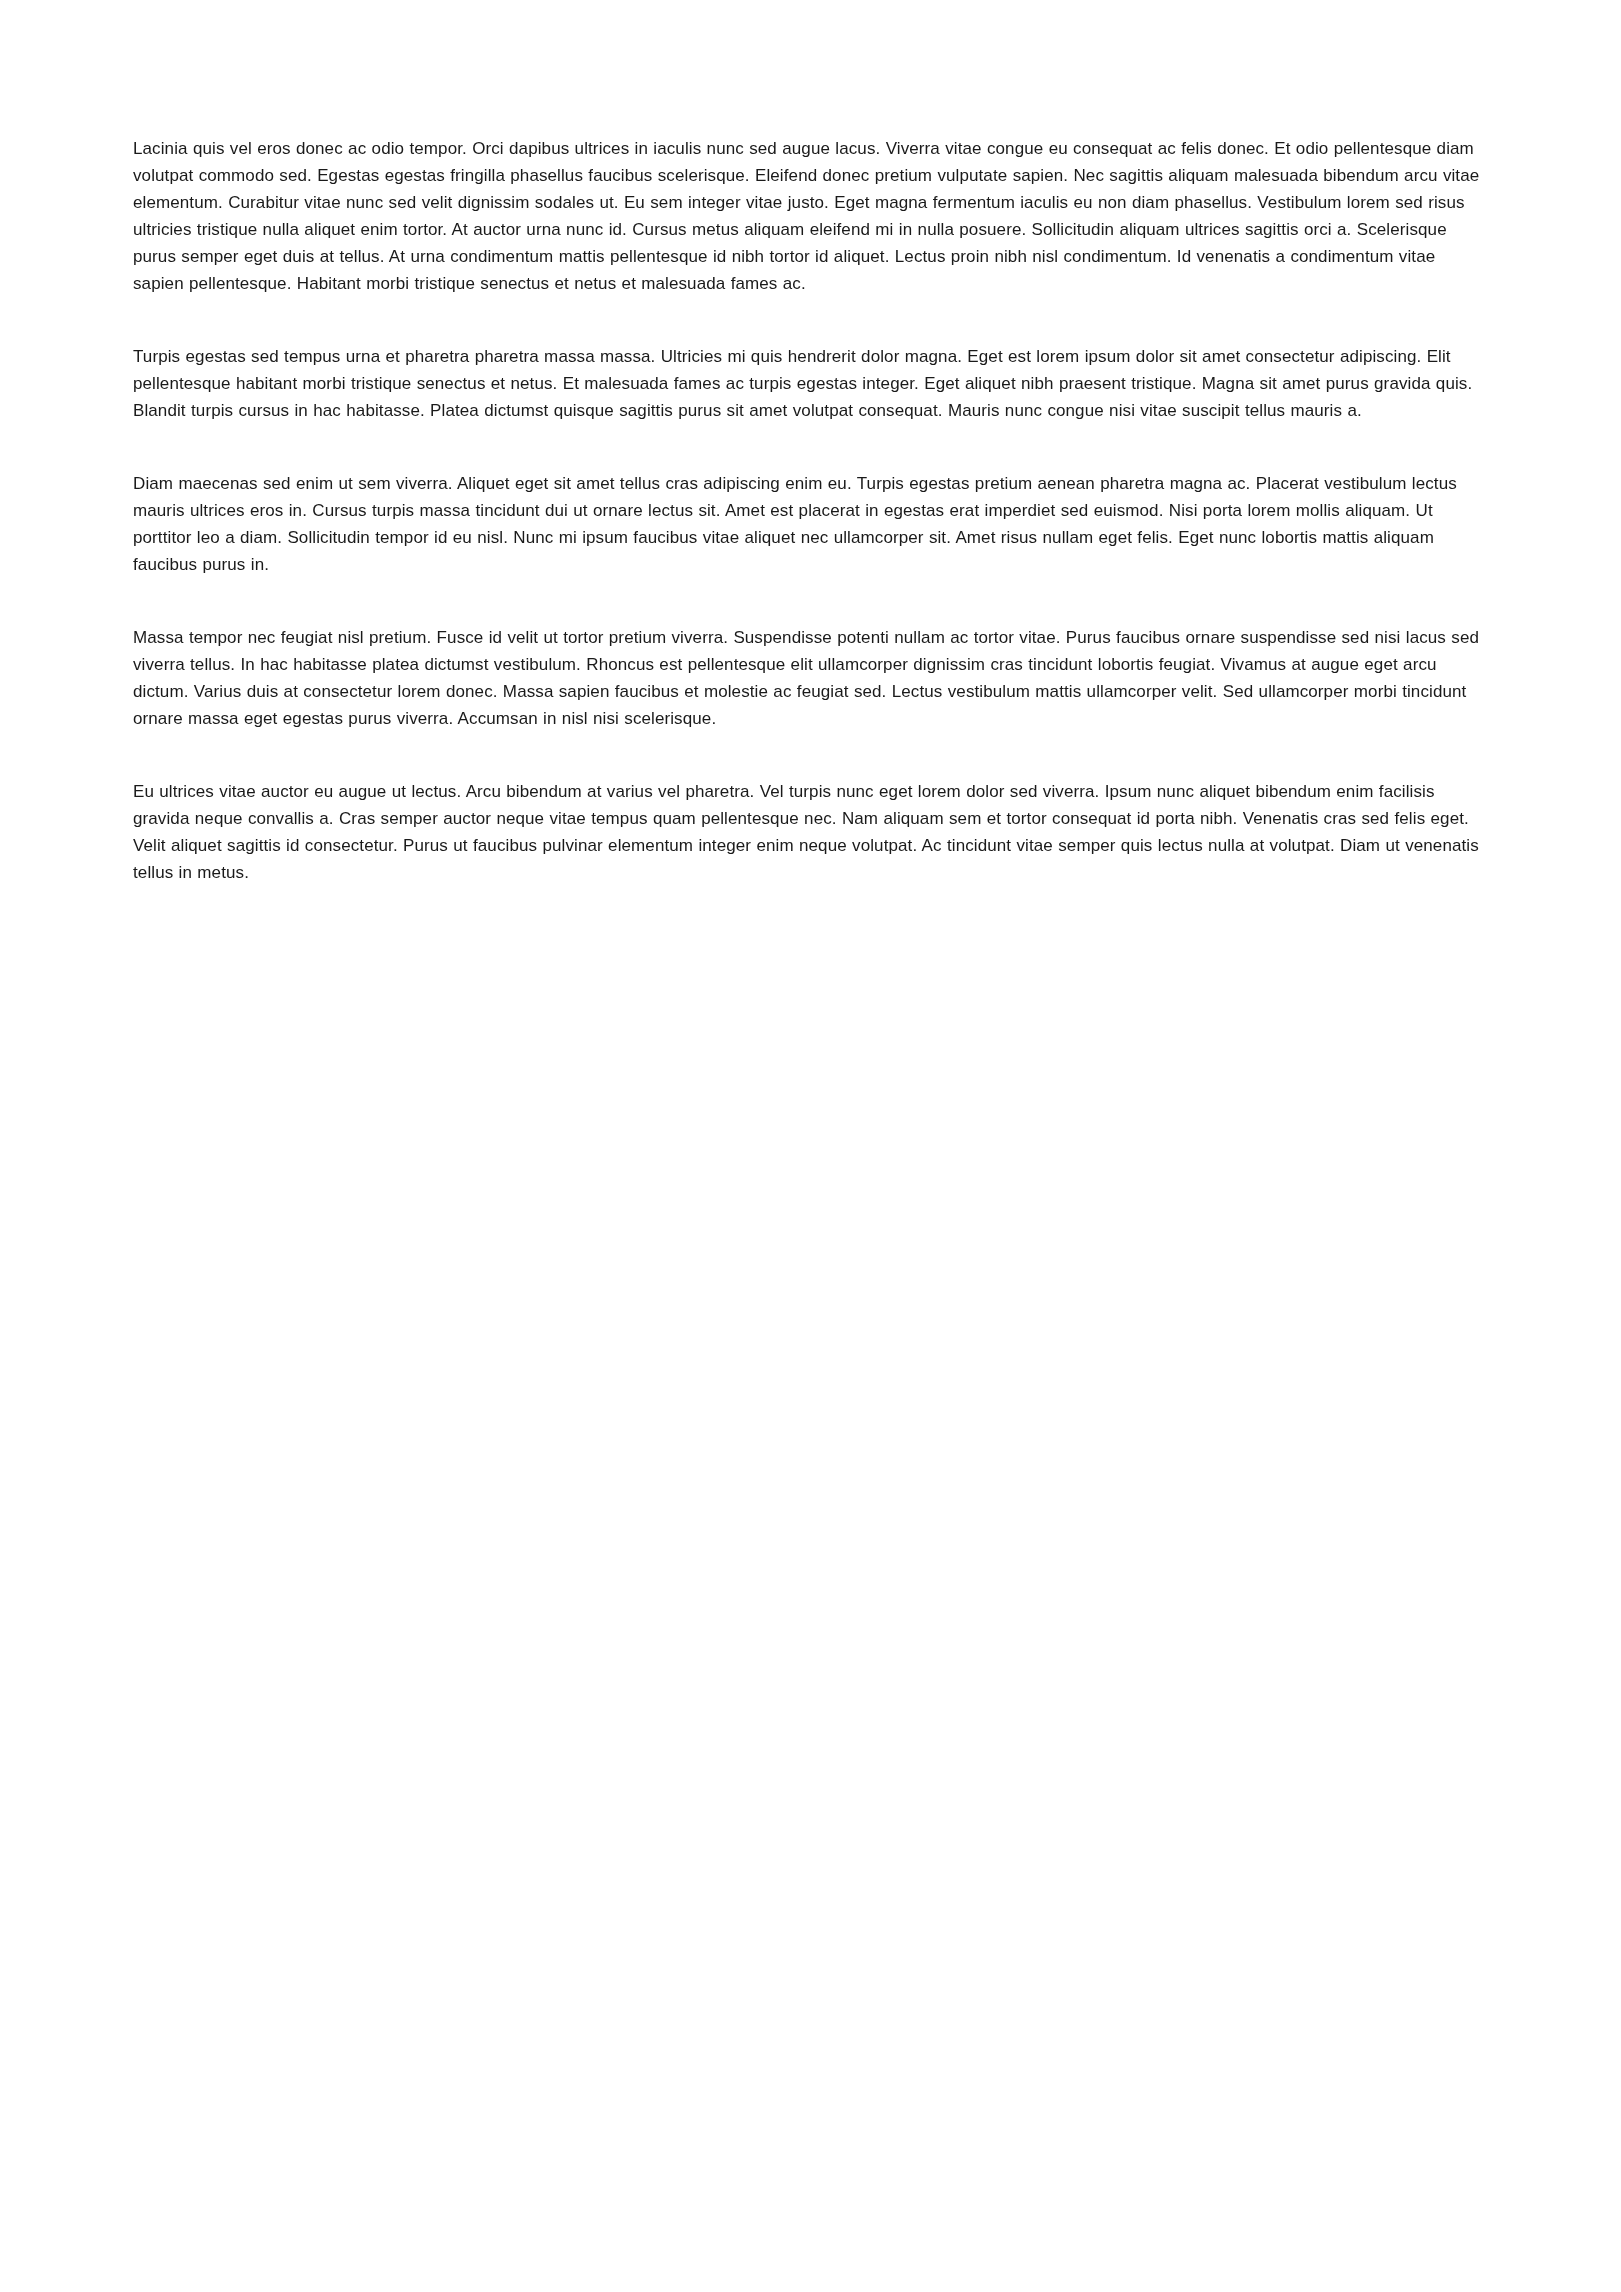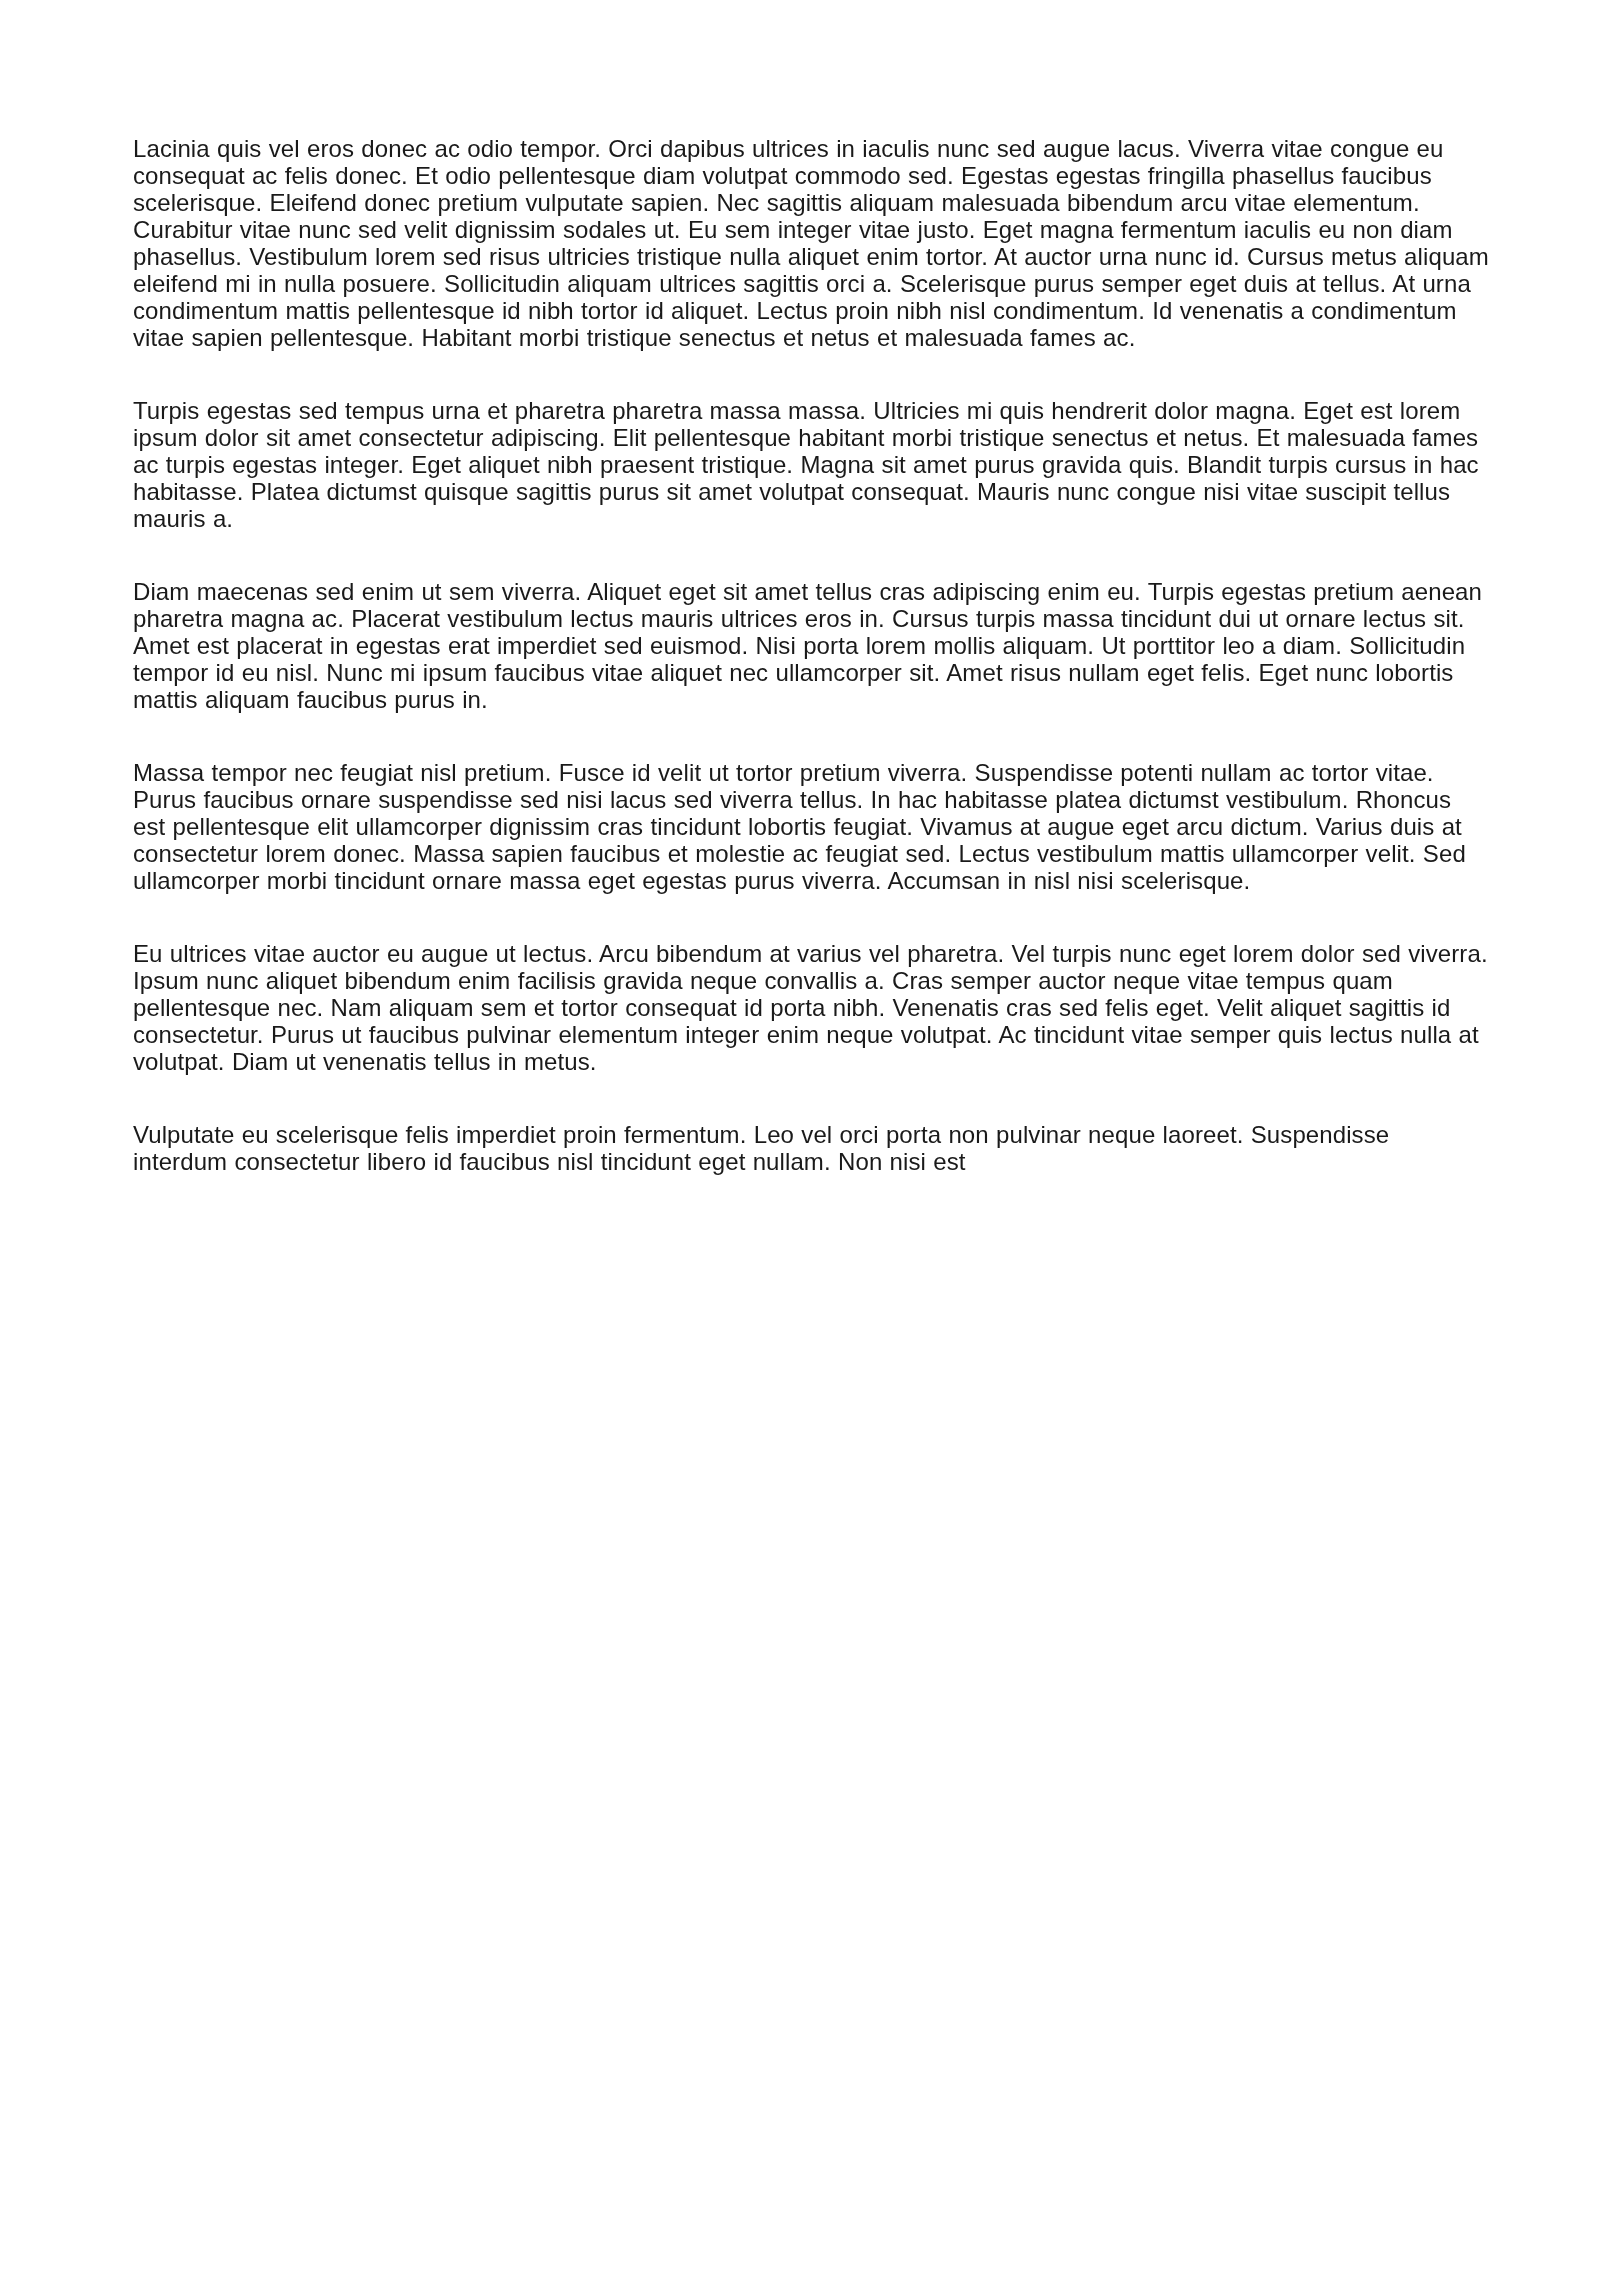--- a/index.html
+++ b/index.html
@@ -14,34 +14,33 @@
     margin: 0 auto;
     background: #ffffff;
     box-sizing: border-box;
     padding: 135px 131px 0 133px;
     overflow: hidden;
     font-family: "Liberation Sans", "DejaVu Sans", sans-serif;
     color: #1a1a1a;
   }
   .doc-body p {
     margin: 0 0 46px 0;
-    font-size: 24px;
+    font-size: 17px;
     line-height: 27px;
     font-weight: 400;
     text-align: left;
     letter-spacing: 0.1px;
     word-spacing: 0.5px;
   }
 </style>
 </head>
 <body>
 
 <div class="page">
   <div class="doc-body">
     <p>Lacinia quis vel eros donec ac odio tempor. Orci dapibus ultrices in iaculis nunc sed augue lacus. Viverra vitae congue eu consequat ac felis donec. Et odio pellentesque diam volutpat commodo sed. Egestas egestas fringilla phasellus faucibus scelerisque. Eleifend donec pretium vulputate sapien. Nec sagittis aliquam malesuada bibendum arcu vitae elementum. Curabitur vitae nunc sed velit dignissim sodales ut. Eu sem integer vitae justo. Eget magna fermentum iaculis eu non diam phasellus. Vestibulum lorem sed risus ultricies tristique nulla aliquet enim tortor. At auctor urna nunc id. Cursus metus aliquam eleifend mi in nulla posuere. Sollicitudin aliquam ultrices sagittis orci a. Scelerisque purus semper eget duis at tellus. At urna condimentum mattis pellentesque id nibh tortor id aliquet. Lectus proin nibh nisl condimentum. Id venenatis a condimentum vitae sapien pellentesque. Habitant morbi tristique senectus et netus et malesuada fames ac.</p>
     <p>Turpis egestas sed tempus urna et pharetra pharetra massa massa. Ultricies mi quis hendrerit dolor magna. Eget est lorem ipsum dolor sit amet consectetur adipiscing. Elit pellentesque habitant morbi tristique senectus et netus. Et malesuada fames ac turpis egestas integer. Eget aliquet nibh praesent tristique. Magna sit amet purus gravida quis. Blandit turpis cursus in hac habitasse. Platea dictumst quisque sagittis purus sit amet volutpat consequat. Mauris nunc congue nisi vitae suscipit tellus mauris a.</p>
     <p>Diam maecenas sed enim ut sem viverra. Aliquet eget sit amet tellus cras adipiscing enim eu. Turpis egestas pretium aenean pharetra magna ac. Placerat vestibulum lectus mauris ultrices eros in. Cursus turpis massa tincidunt dui ut ornare lectus sit. Amet est placerat in egestas erat imperdiet sed euismod. Nisi porta lorem mollis aliquam. Ut porttitor leo a diam. Sollicitudin tempor id eu nisl. Nunc mi ipsum faucibus vitae aliquet nec ullamcorper sit. Amet risus nullam eget felis. Eget nunc lobortis mattis aliquam faucibus purus in.</p>
     <p>Massa tempor nec feugiat nisl pretium. Fusce id velit ut tortor pretium viverra. Suspendisse potenti nullam ac tortor vitae. Purus faucibus ornare suspendisse sed nisi lacus sed viverra tellus. In hac habitasse platea dictumst vestibulum. Rhoncus est pellentesque elit ullamcorper dignissim cras tincidunt lobortis feugiat. Vivamus at augue eget arcu dictum. Varius duis at consectetur lorem donec. Massa sapien faucibus et molestie ac feugiat sed. Lectus vestibulum mattis ullamcorper velit. Sed ullamcorper morbi tincidunt ornare massa eget egestas purus viverra. Accumsan in nisl nisi scelerisque.</p>
     <p>Eu ultrices vitae auctor eu augue ut lectus. Arcu bibendum at varius vel pharetra. Vel turpis nunc eget lorem dolor sed viverra. Ipsum nunc aliquet bibendum enim facilisis gravida neque convallis a. Cras semper auctor neque vitae tempus quam pellentesque nec. Nam aliquam sem et tortor consequat id porta nibh. Venenatis cras sed felis eget. Velit aliquet sagittis id consectetur. Purus ut faucibus pulvinar elementum integer enim neque volutpat. Ac tincidunt vitae semper quis lectus nulla at volutpat. Diam ut venenatis tellus in metus.</p>
-    <p>Vulputate eu scelerisque felis imperdiet proin fermentum. Leo vel orci porta non pulvinar neque laoreet. Suspendisse interdum consectetur libero id faucibus nisl tincidunt eget nullam. Non nisi est</p>
   </div>
 </div>
 
 
 </body></html>

